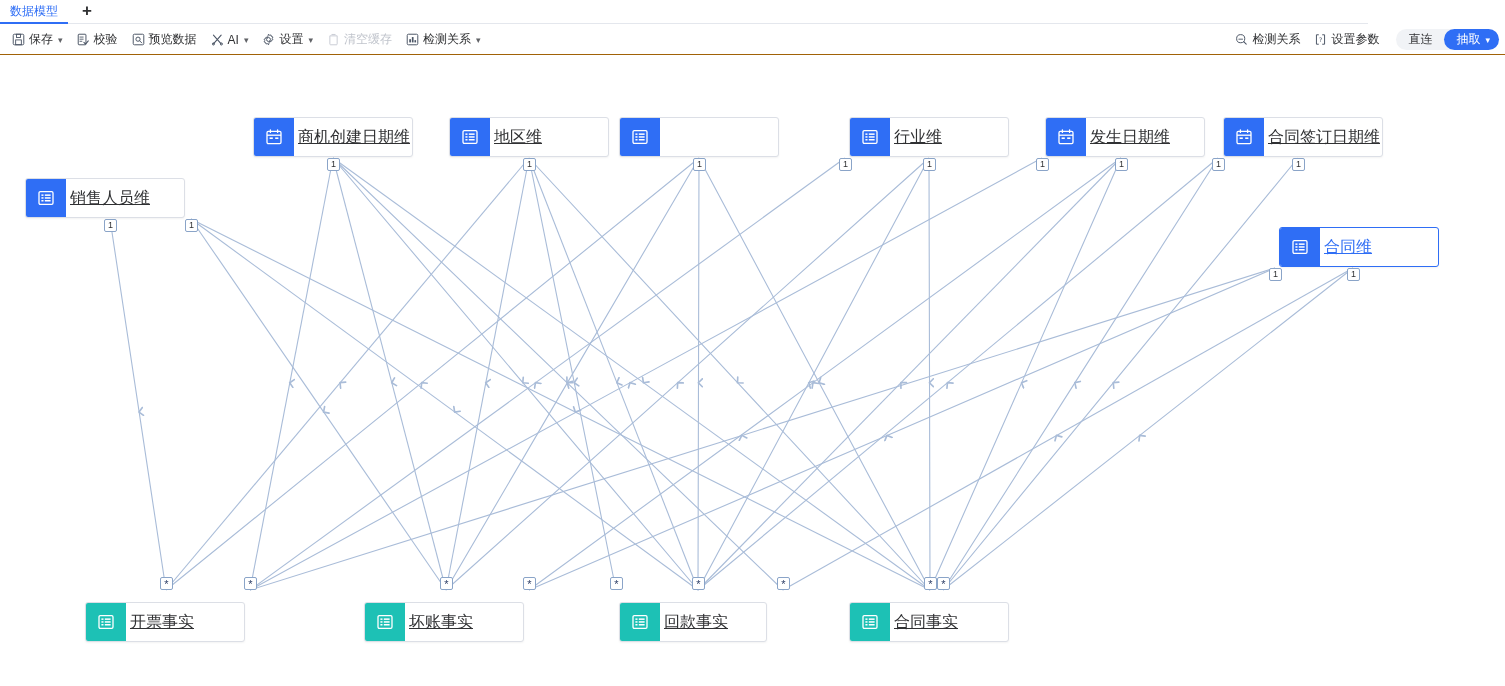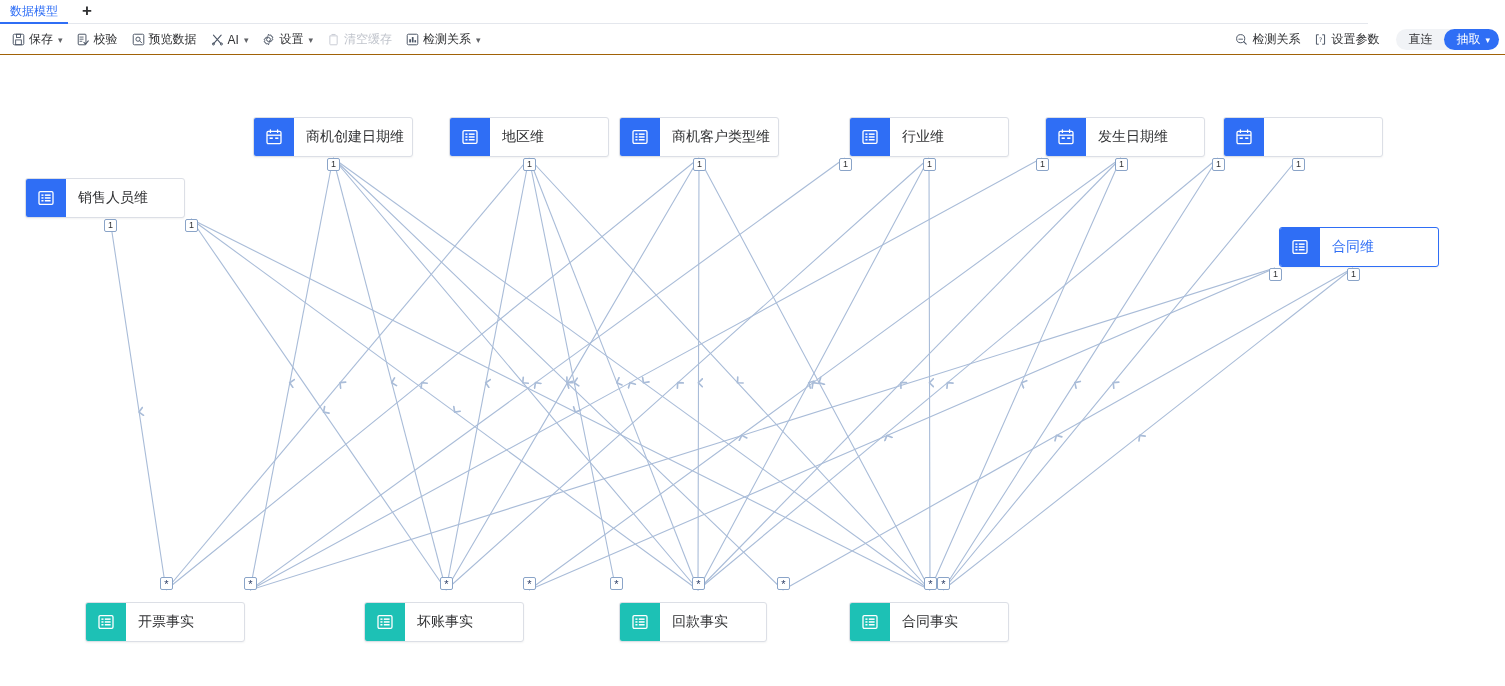--- a/index.html
+++ b/index.html
@@ -72,22 +72,22 @@
     background:#fff; border:1px solid #dcdfe6; border-radius:3px;
     box-shadow:0 1px 2px rgba(0,0,0,.05); cursor:pointer;
   }
   .node .nicon {
     width:40px; flex:none; display:flex; align-items:center; justify-content:center;
     border-radius:2px 0 0 2px;
   }
   .node.dim .nicon { background:#2f6ef5; }
   .node.fact .nicon { background:#1dc1b5; }
   .node .nlabel {
-    display:flex; align-items:center; padding:0 12px;
-    font-size:14px; color:#303133; white-space:nowrap;
+    display:flex; align-items:center; padding:0 4px;
+    font-size:16px; color:#303133; white-space:nowrap;text-decoration:underline;
   }
   .node.selected { border:1.5px solid #2f6ef5; }
   .node.selected .nlabel { color:#2f6ef5; }
 
   
   .card {
     position:absolute; width:13px; height:13px;
     background:#fff; border:1px solid #8aa4c8; border-radius:2px;
     font-size:9px; line-height:11px; text-align:center;
     color:#303133; font-family:"Liberation Sans", sans-serif;
@@ -312,21 +312,20 @@
             <svg width="18" height="18" viewBox="0 0 18 18">
               <rect x="2" y="2.6" width="14" height="12.8" rx="1.3" fill="none" stroke="#fff" stroke-width="1.3"></rect>
               <rect x="4.4" y="5.4" width="2.1" height="1.5" fill="#fff"></rect>
               <rect x="7.8" y="5.4" width="5.8" height="1.5" fill="#fff"></rect>
               <rect x="4.4" y="8.2" width="2.1" height="1.5" fill="#fff"></rect>
               <rect x="7.8" y="8.2" width="5.8" height="1.5" fill="#fff"></rect>
               <rect x="4.4" y="11" width="2.1" height="1.5" fill="#fff"></rect>
               <rect x="7.8" y="11" width="5.8" height="1.5" fill="#fff"></rect>
             </svg>
           </div>
-          <div class="nlabel">商机客户类型维</div>
         </div>
         <div class="node dim" style="left: 849px; top: 61px; width: 160px;">
           <div class="nicon">
             <svg width="18" height="18" viewBox="0 0 18 18">
               <rect x="2" y="2.6" width="14" height="12.8" rx="1.3" fill="none" stroke="#fff" stroke-width="1.3"></rect>
               <rect x="4.4" y="5.4" width="2.1" height="1.5" fill="#fff"></rect>
               <rect x="7.8" y="5.4" width="5.8" height="1.5" fill="#fff"></rect>
               <rect x="4.4" y="8.2" width="2.1" height="1.5" fill="#fff"></rect>
               <rect x="7.8" y="8.2" width="5.8" height="1.5" fill="#fff"></rect>
               <rect x="4.4" y="11" width="2.1" height="1.5" fill="#fff"></rect>
@@ -350,20 +349,21 @@
         <div class="node dim" style="left: 1223px; top: 61px; width: 160px;">
           <div class="nicon">
             <svg width="18" height="18" viewBox="0 0 18 18">
               <rect x="2" y="3.4" width="14" height="12.2" rx="1.3" fill="none" stroke="#fff" stroke-width="1.3"></rect>
               <path d="M2 7.2h14" stroke="#fff" stroke-width="1.3"></path>
               <path d="M5.4 1.8v2.6M12.6 1.8v2.6" stroke="#fff" stroke-width="1.3" stroke-linecap="round"></path>
               <rect x="4.6" y="9.4" width="3.2" height="1.6" fill="#fff"></rect>
               <rect x="10.2" y="9.4" width="3.2" height="1.6" fill="#fff"></rect>
             </svg>
           </div>
+          <div class="nlabel">合同签订日期维</div>
         </div>
         <div class="node dim selected" style="left: 1279px; top: 171px; width: 160px;">
           <div class="nicon">
             <svg width="18" height="18" viewBox="0 0 18 18">
               <rect x="2" y="2.6" width="14" height="12.8" rx="1.3" fill="none" stroke="#fff" stroke-width="1.3"></rect>
               <rect x="4.4" y="5.4" width="2.1" height="1.5" fill="#fff"></rect>
               <rect x="7.8" y="5.4" width="5.8" height="1.5" fill="#fff"></rect>
               <rect x="4.4" y="8.2" width="2.1" height="1.5" fill="#fff"></rect>
               <rect x="7.8" y="8.2" width="5.8" height="1.5" fill="#fff"></rect>
               <rect x="4.4" y="11" width="2.1" height="1.5" fill="#fff"></rect>

